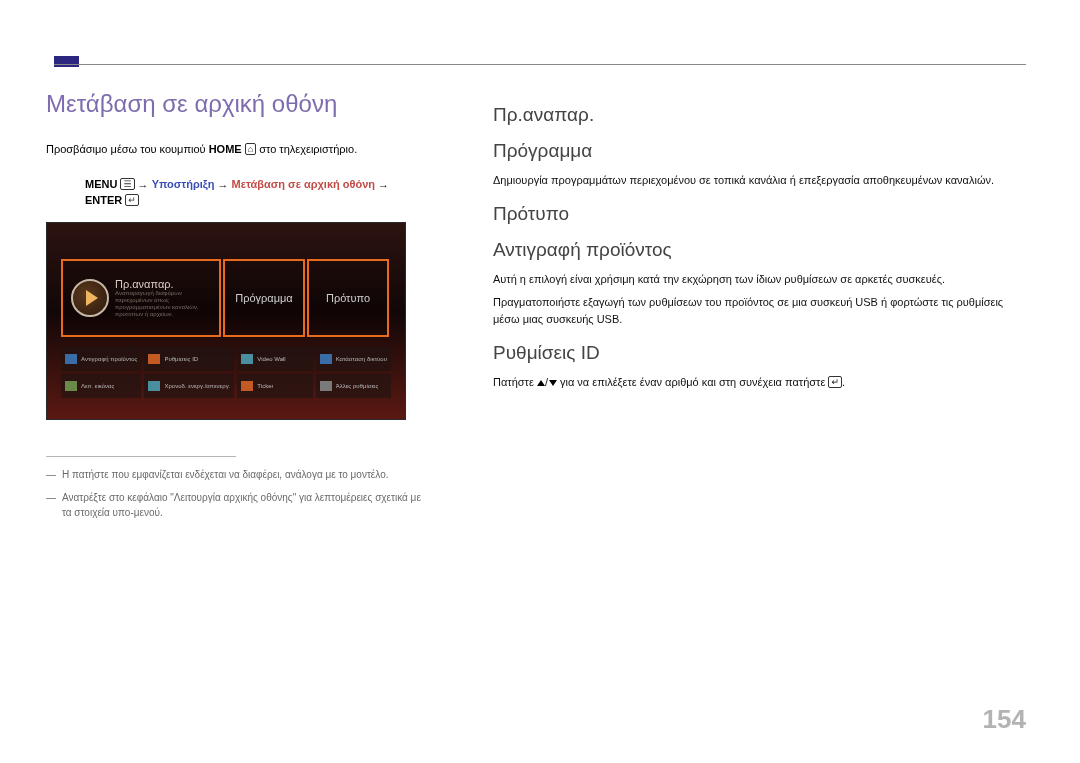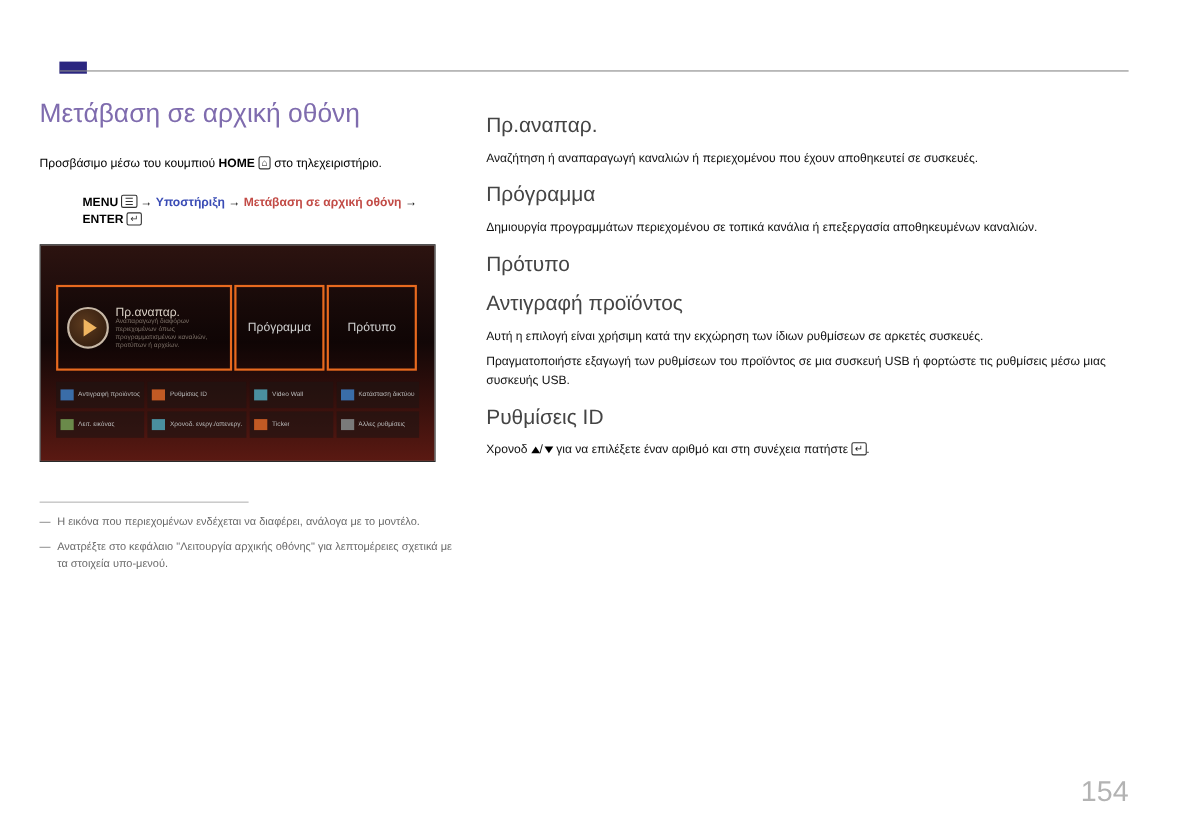--- a/index.html
+++ b/index.html
@@ -23,23 +23,24 @@
     position: absolute;
     left: 54px;
     top: 64px;
     right: 54px;
     height: 1px;
     background: #888;
   }
   .cols {
     display: flex;
     position: absolute;
-    left: 36px;
+    left: 46px;
     top: 90px;
     right: 54px;
+    gap: 41px;
   }
   .colL {
     width: 380px;
     margin-right: 26px;
   }
   .colR {
     flex: 1;
     color: #111;
   }
   h1.main {
@@ -162,21 +163,21 @@
     vertical-align: middle;
   }
   .tri-up { border-left: 4px solid transparent; border-right: 4px solid transparent; border-bottom: 6px solid #000; }
   .tri-dn { border-left: 4px solid transparent; border-right: 4px solid transparent; border-top: 6px solid #000; margin-left: 1px; }
   .page-num {
     position: absolute;
     right: 54px;
     bottom: 28px;
     font-size: 26px;
     color: #b3b3b3;
-    font-weight: 400;
+    font-weight: 700;
   }
 </style>
 </head>
 <body>
 
 <div class="hdr-accent"></div>
 <div class="hdr-line"></div>
 
 <div class="cols">
 
@@ -253,41 +254,40 @@
             <span class="ss-lbl">Ticker</span>
           </div>
         <div class="ss-chip">
             <span class="ss-ic" style="background:#7a7a7a"></span>
             <span class="ss-lbl">Άλλες ρυθμίσεις</span>
           </div>
       </div>
     </div>
 
     <div class="divider"></div>
-    <p class="note">Η εικόνα που περιεχομένων ενδέχεται να διαφέρει, ανάλογα με το μοντέλο.</p>
+    <p class="note">Η πατήστε που εμφανίζεται ενδέχεται να διαφέρει, ανάλογα με το μοντέλο.</p>
     <p class="note">Ανατρέξτε στο κεφάλαιο "Λειτουργία αρχικής οθόνης" για λεπτομέρειες σχετικά με τα στοιχεία υπο-μενού.</p>
   </div>
 
   <div class="colR">
 
     <h2 class="sec">Πρ.αναπαρ.</h2>
-    <p class="body-p">Αναζήτηση ή αναπαραγωγή καναλιών ή περιεχομένου που έχουν αποθηκευτεί σε συσκευές.</p>
 
     <h2 class="sec">Πρόγραμμα</h2>
     <p class="body-p">Δημιουργία προγραμμάτων περιεχομένου σε τοπικά κανάλια ή επεξεργασία αποθηκευμένων καναλιών.</p>
 
     <h2 class="sec">Πρότυπο</h2>
 
     <h2 class="sec">Αντιγραφή προϊόντος</h2>
     <p class="body-p">Αυτή η επιλογή είναι χρήσιμη κατά την εκχώρηση των ίδιων ρυθμίσεων σε αρκετές συσκευές.</p>
     <p class="body-p">Πραγματοποιήστε εξαγωγή των ρυθμίσεων του προϊόντος σε μια συσκευή USB ή φορτώστε τις ρυθμίσεις μέσω μιας συσκευής USB.</p>
 
     <h2 class="sec">Ρυθμίσεις ID</h2>
     <p class="body-p">
-      <span>Χρονοδ </span>
+      <span>Πατήστε </span>
       <span class="tri-up"></span>/<span class="tri-dn"></span>
       <span> για να επιλέξετε έναν αριθμό και στη συνέχεια πατήστε </span>
       <span class="icon-box">↵</span><span>.</span>
     </p>
   </div>
 </div>
 
 <div class="page-num">154</div>
 
 </body></html>

